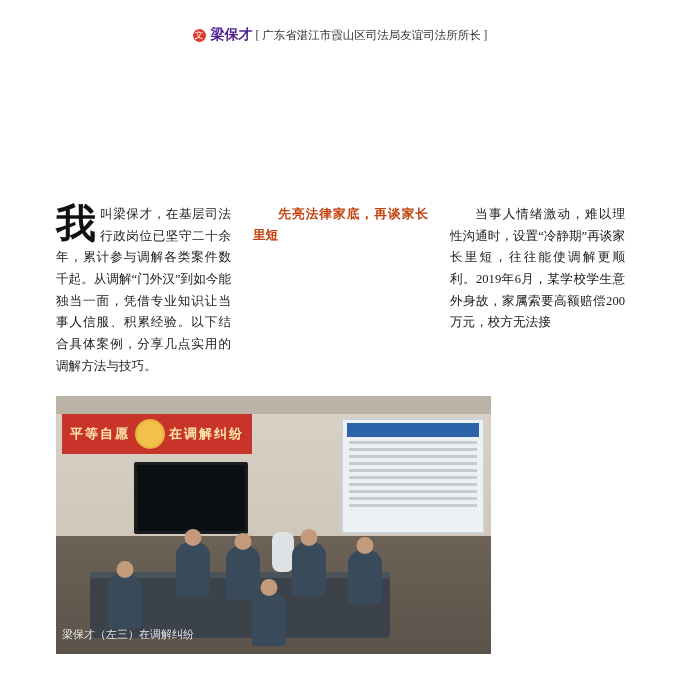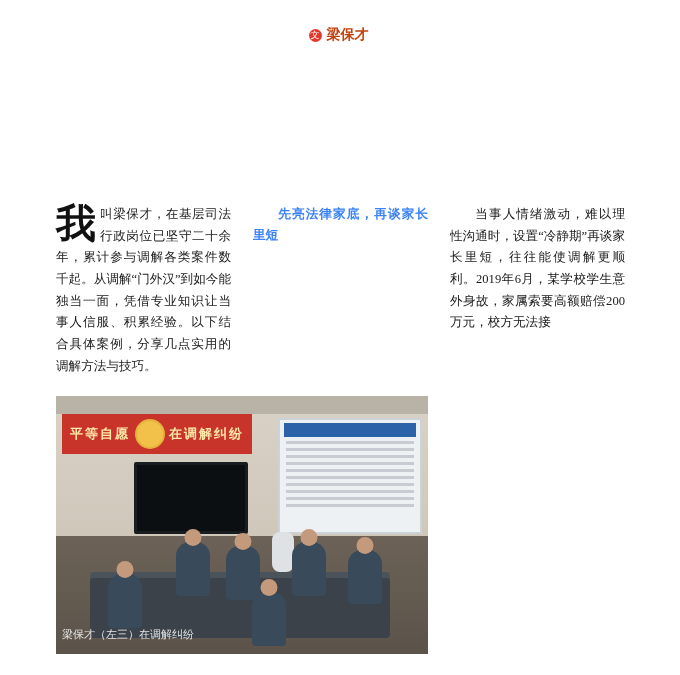--- a/index.html
+++ b/index.html
@@ -45,21 +45,21 @@
     color: #fff;
     font-size: 9px;
     line-height: 13px;
     text-align: center;
     margin-right: 5px;
     font-family: "Liberation Sans", "DejaVu Sans", sans-serif;
   }
   .byline-name {
     font-weight: bold;
     font-size: 14px;
-    color: #c2410c;
+    color: #4c1d95;
     margin-right: 3px;
   }
   .byline-affil {
     font-size: 11.5px;
     color: #333;
   }
 
   .columns {
     position: absolute;
     top: 178px;
@@ -89,38 +89,38 @@
   .dropcap {
     float: left;
     font-size: 40px;
     line-height: 0.92;
     font-weight: bold;
     margin: 2px 4px 0 0;
     color: #111;
     font-family: "Liberation Serif", "DejaVu Serif", serif;
   }
   .subhead {
-    color: #3b82f6;
+    color: #c2410c;
     font-weight: bold;
     font-size: 12.6px;
     line-height: 1.7;
     margin: 0 0 6px 0;
     text-indent: 0;
     font-family: "Liberation Sans", "DejaVu Sans", sans-serif;
   }
   .subhead.spaced {
     margin-top: 12px;
   }
 
   
   .photo {
     position: absolute;
     left: 56px;
     top: 370px;
-    width: 372px;
+    width: 435px;
     height: 258px;
     background: #2f3a46;
     overflow: hidden;
   }
   .photo .wall {
     position: absolute;
     left: 0; top: 0; right: 0;
     height: 140px;
     background: linear-gradient(#d9d2c6, #cfc7ba);
   }
@@ -229,20 +229,21 @@
 </style>
 </head>
 <body>
 
 <div class="page">
 
 
   <div class="byline">
     <span class="byline-dot">文</span>
     <span class="byline-name">梁保才</span>
+    <span class="byline-affil">[ 广东省湛江市霞山区司法局友谊司法所所长 ]</span>
   </div>
 
   <div class="columns">
 
     <div class="col">
       <p class="dropcap-para">
         <span class="dropcap">我</span>
         <span>叫梁保才，在基层司法行政岗位已坚守二十余年，累计参与调解各类案件数千起。从调解“门外汉”到如今能独当一面，凭借专业知识让当事人信服、积累经验。以下结合具体案例，分享几点实用的调解方法与技巧。</span>
       </p>
     </div>

